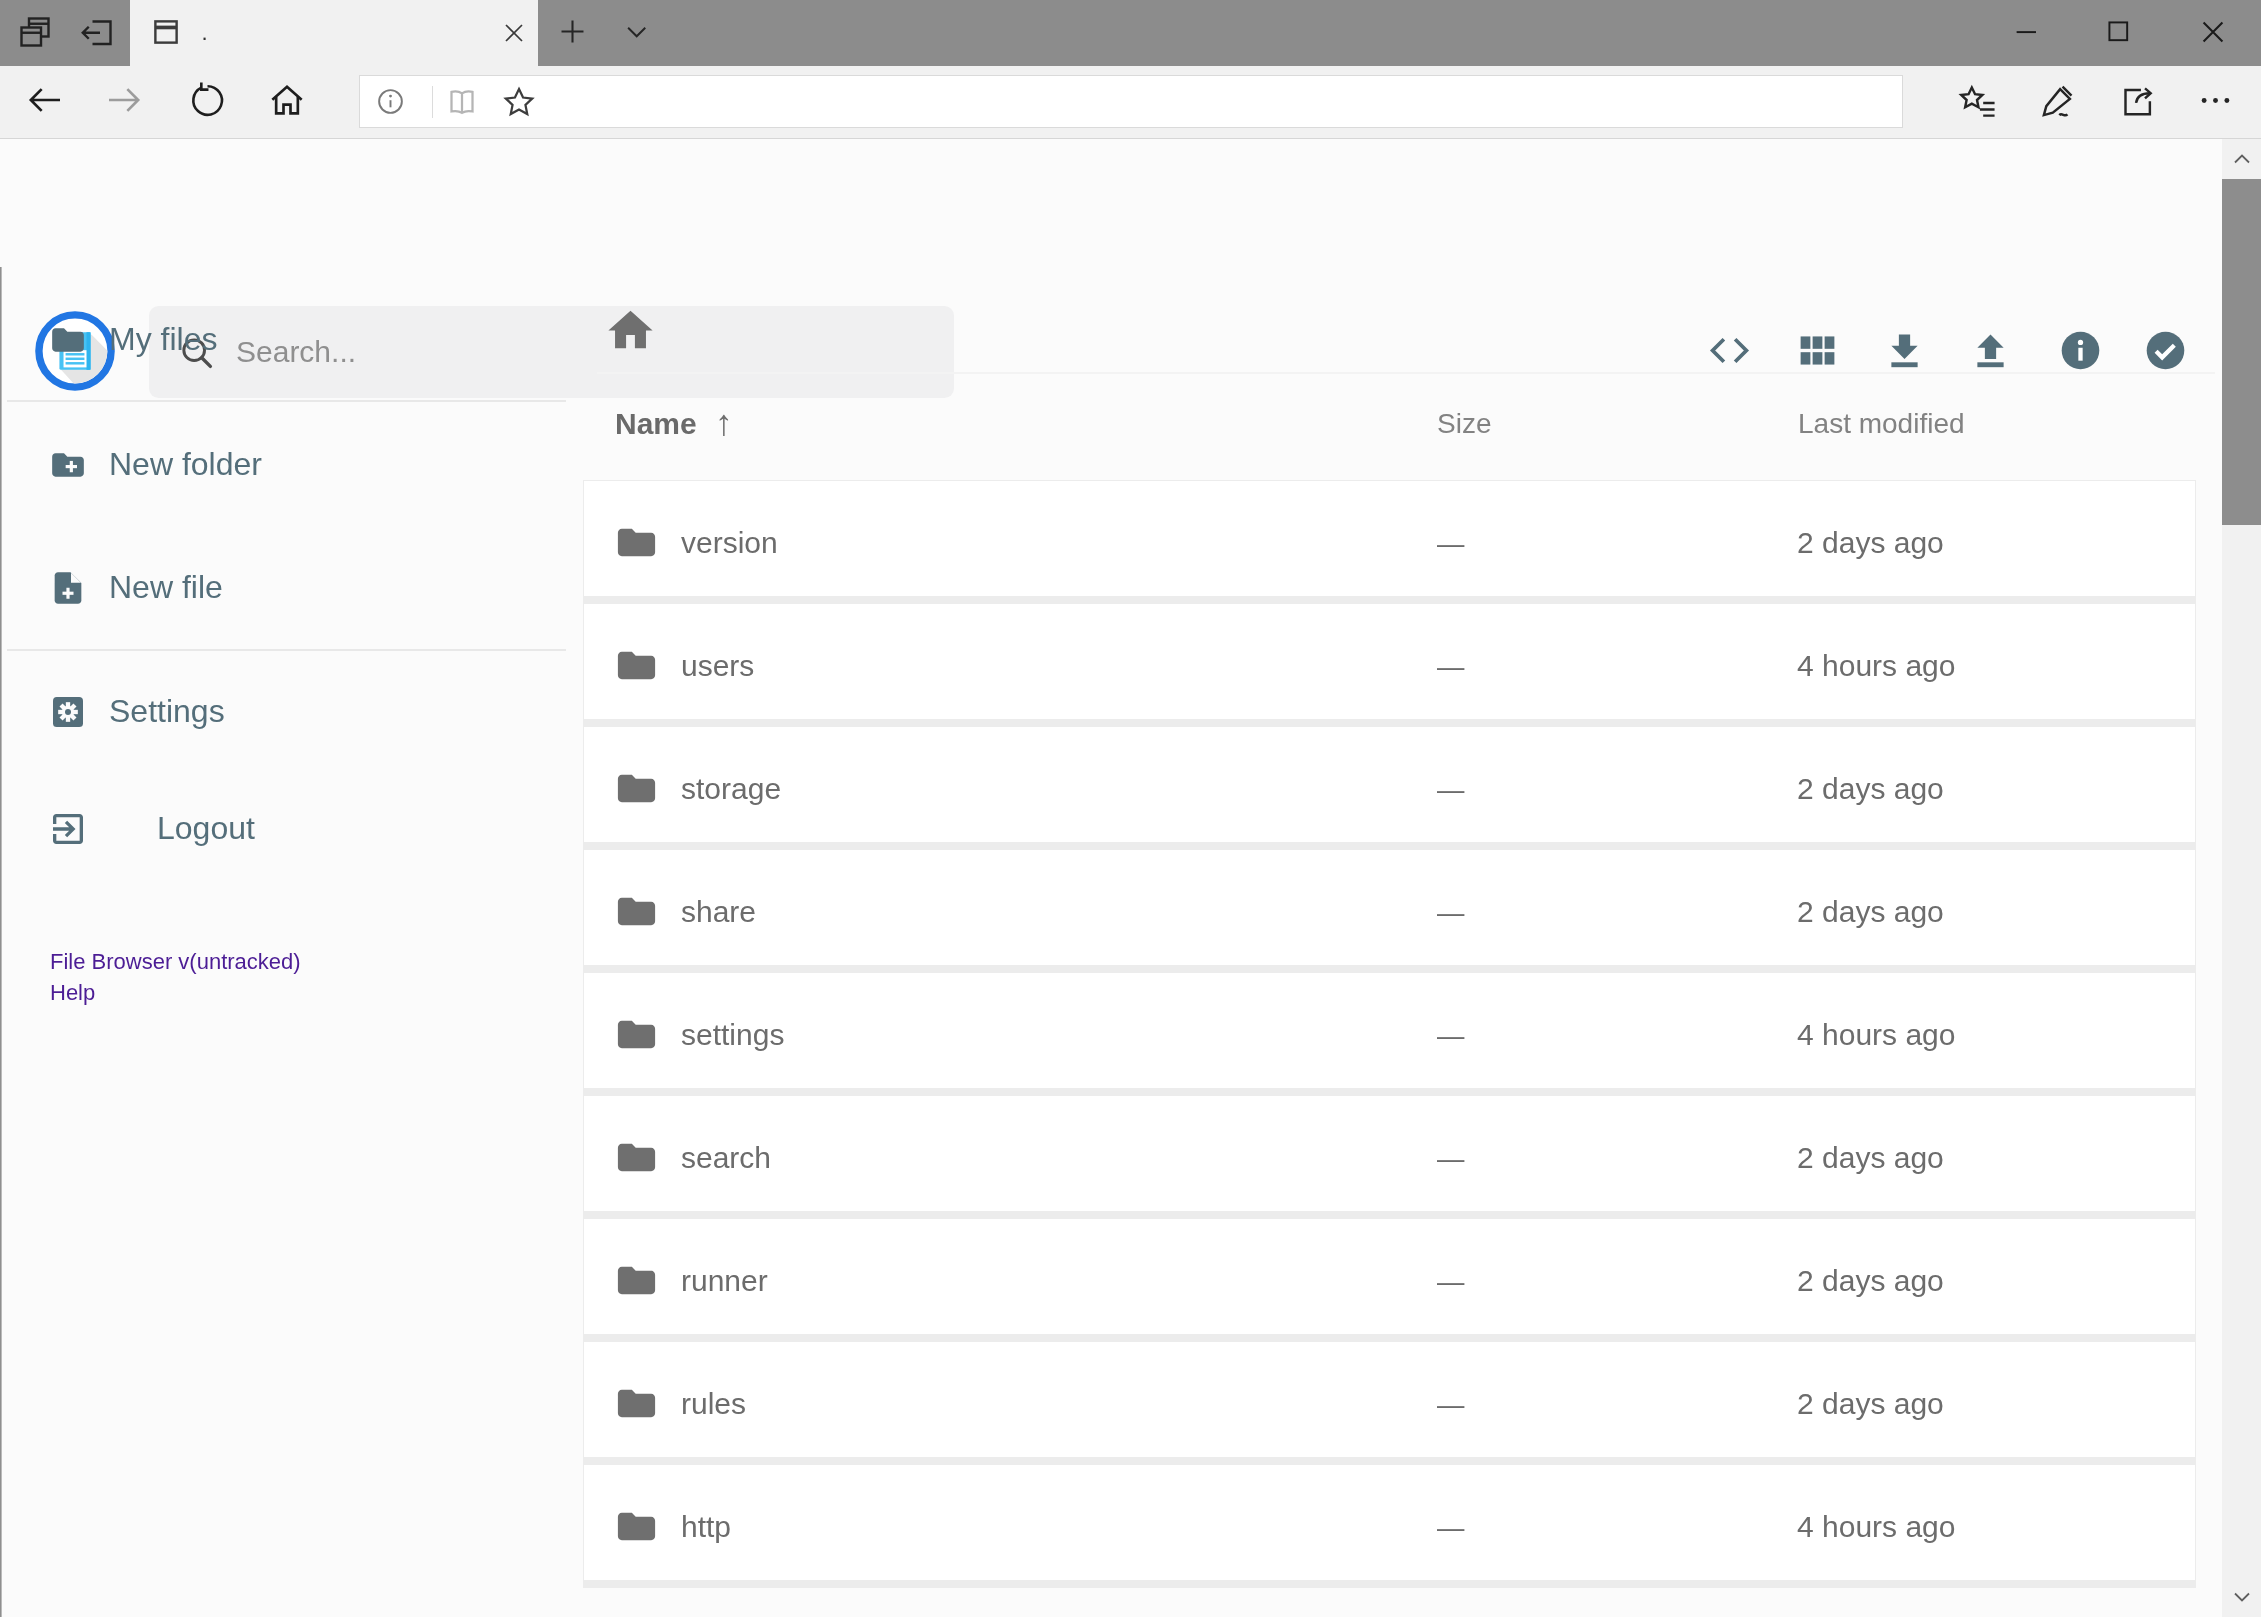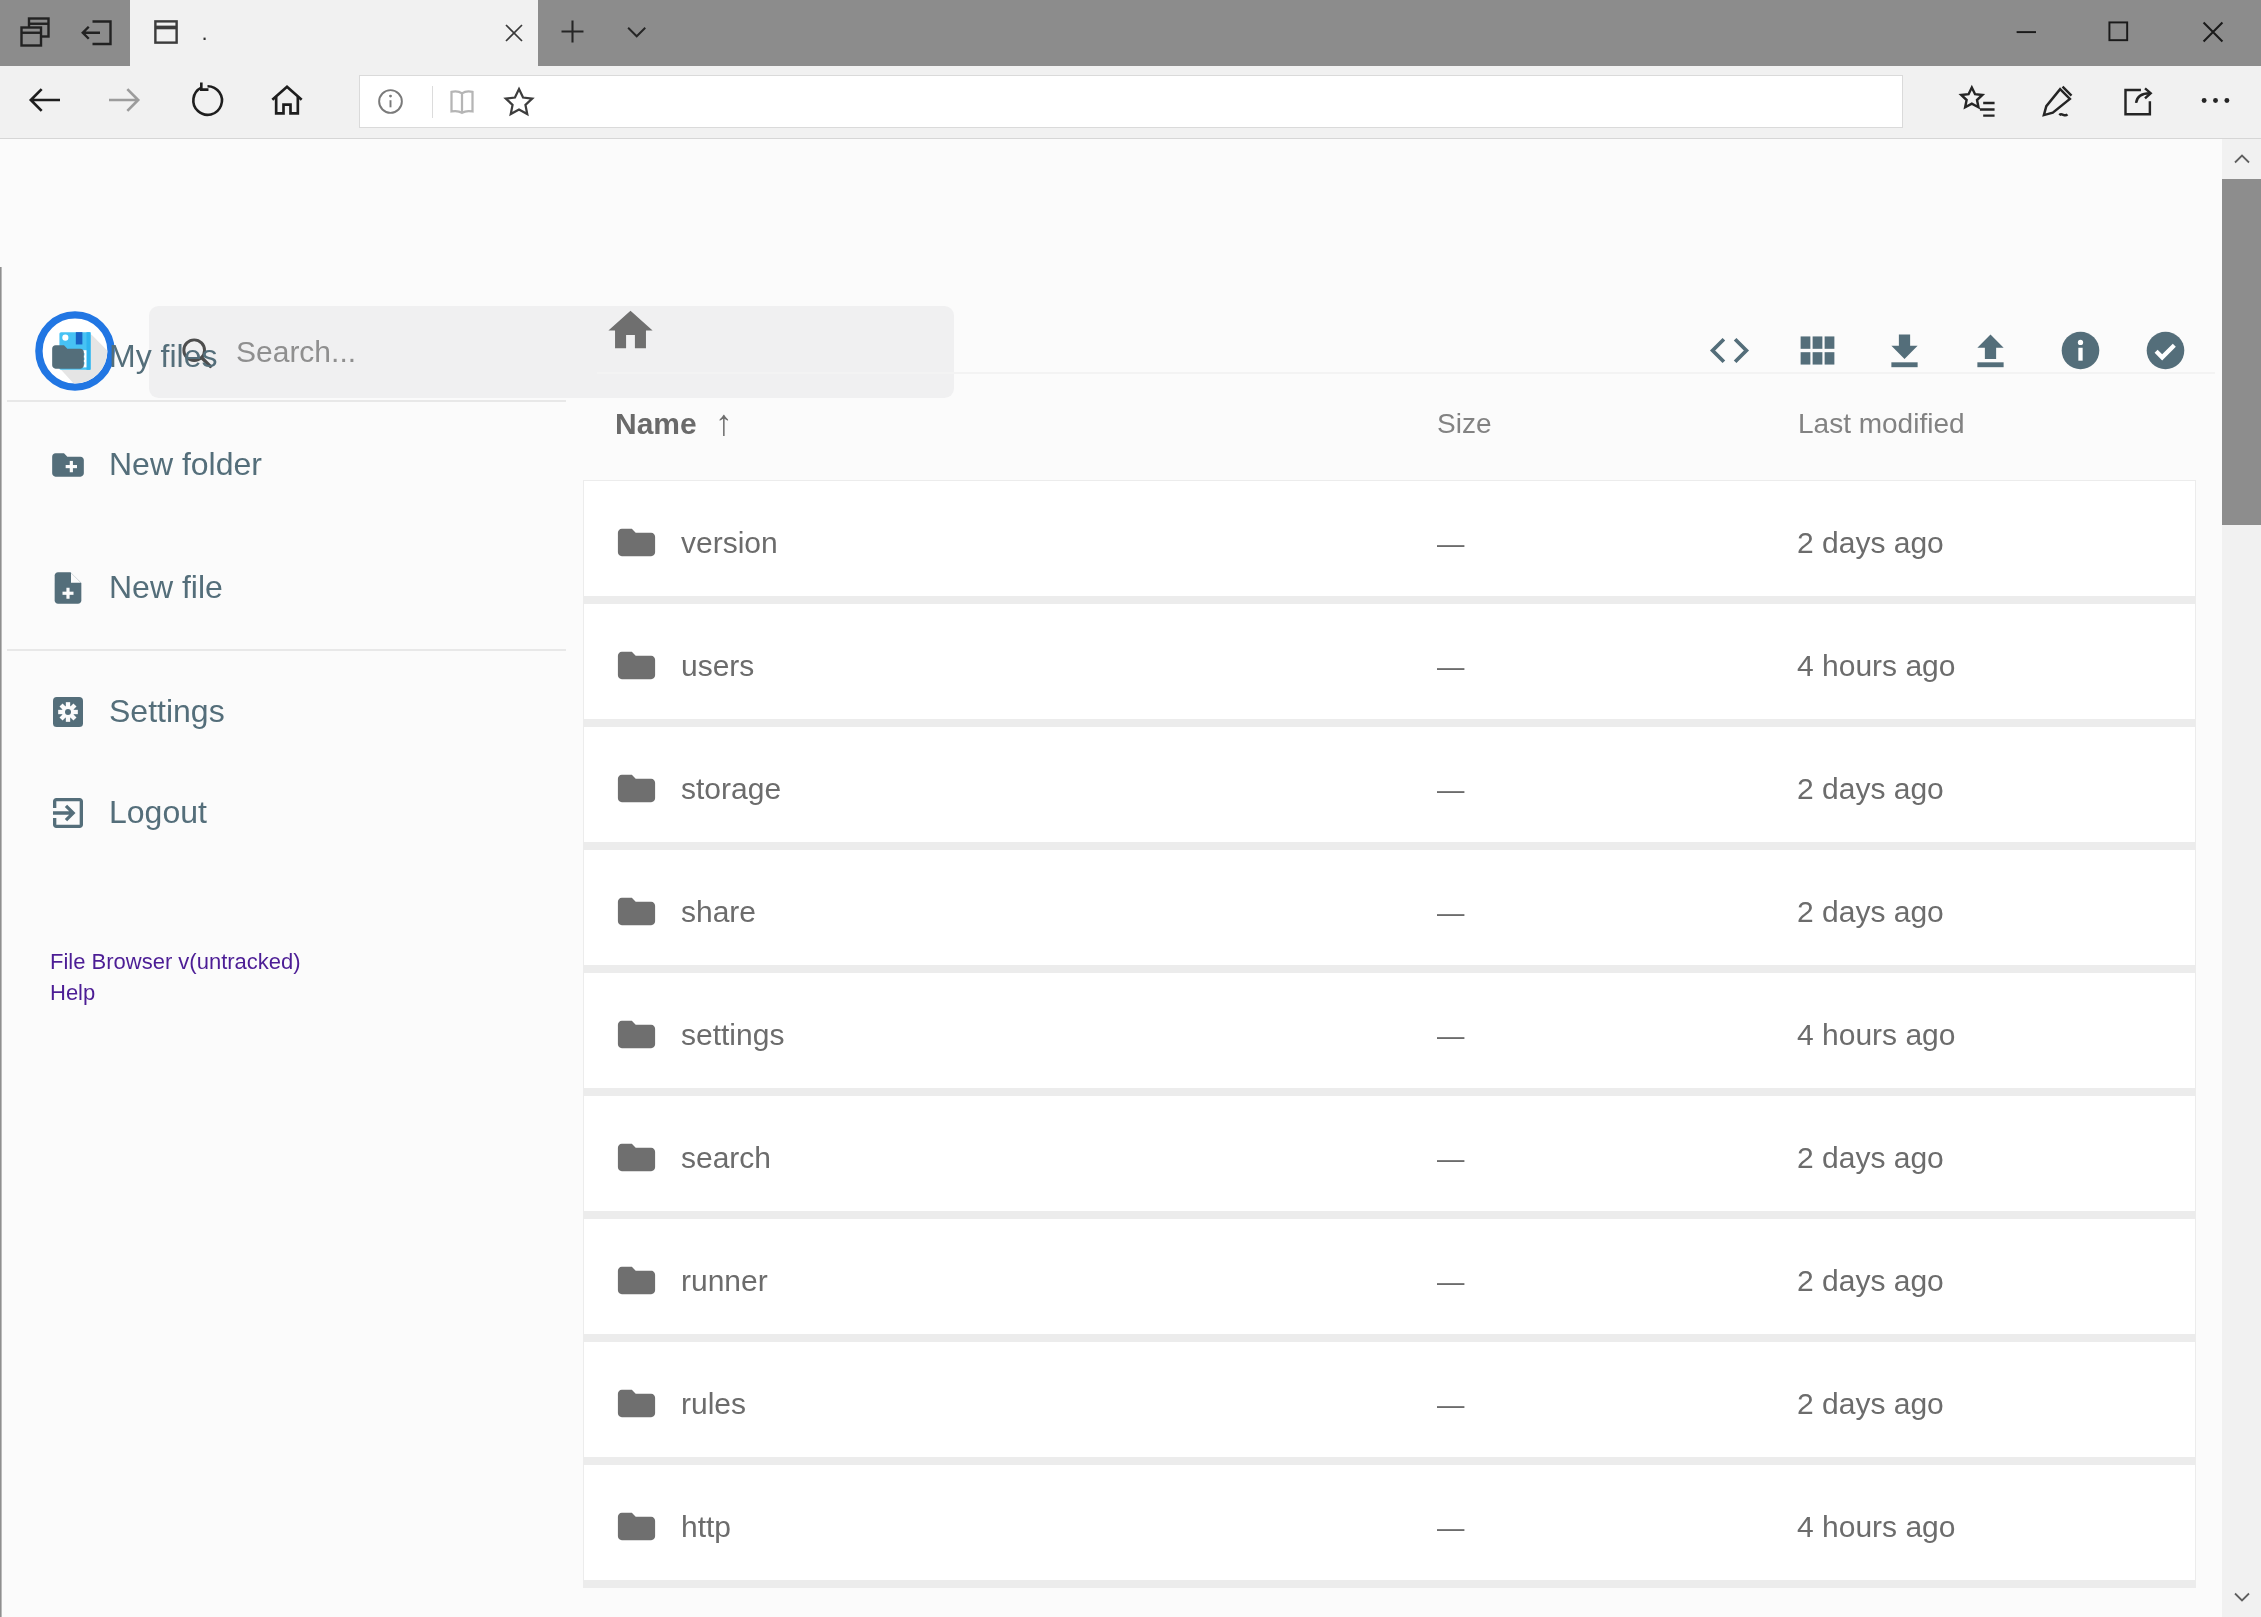--- a/index.html
+++ b/index.html
@@ -342,21 +342,21 @@
       <span>
         <svg width="47" height="47" viewBox="0 0 24 24">
             <circle cx="12" cy="12" r="9.6" fill="#546e7a"></circle>
           <path d="M7.2 12.4l3.1 3.1 6.2-6.2" stroke="#fff" stroke-width="2.2" fill="none"></path>
           </svg>
       </span>
     </div>
   </div>
 
   <div>
-    <div class="side-item" style="top:324px;text-align:right;">
+    <div class="side-item" style="top:307px;text-align:right;">
       <svg width="40" height="40" viewBox="0 0 24 24">
         <path d="M9.6 5H4.5c-1.1 0-2 .9-2 2v10c0 1.1.9 2 2 2h15c1.1 0 2-.9 2-2V9c0-1.1-.9-2-2-2h-7.9l-2-2z" fill="#546e7a"></path>
         </svg>
       <span>My files</span>
     </div>
     <div class="side-divider" style="top:400px;"></div>
 
     <div class="side-item" style="top:432px;">
       <svg width="40" height="40" viewBox="0 0 24 24">
         <path d="M9.6 5H4.5c-1.1 0-2 .9-2 2v10c0 1.1.9 2 2 2h15c1.1 0 2-.9 2-2V9c0-1.1-.9-2-2-2h-7.9l-2-2z" fill="#546e7a"></path>
@@ -389,21 +389,21 @@
           <rect x="10.7" y="6.1" width="2.6" height="11.8" transform="rotate(45 12 12)"></rect>
           <rect x="10.7" y="6.1" width="2.6" height="11.8" transform="rotate(90 12 12)"></rect>
           <rect x="10.7" y="6.1" width="2.6" height="11.8" transform="rotate(135 12 12)"></rect>
           <circle cx="12" cy="12" r="3.7"></circle>
           </g>
         <circle cx="12" cy="12" r="1.8" fill="#546e7a"></circle>
         </svg>
       <span>Settings</span>
     </div>
 
-    <div class="side-item" style="top:780px;">
+    <div class="side-item" style="top:796px;gap:48px;">
       <svg width="40" height="40" viewBox="0 0 24 24">
         <path d="M10.09 15.59L11.5 17l5-5-5-5-1.41 1.41L12.67 11H3v2h9.67l-2.58 2.59zM19 3H5c-1.11 0-2 .9-2 2v4h2V5h14v14H5v-4H3v4c0 1.1.89 2 2 2h14c1.1 0 2-.9 2-2V5c0-1.1-.9-2-2-2z" fill="#546e7a"></path>
         </svg>
       <span>Logout</span>
     </div>
 
     <div class="side-footer">
       <span>File Browser v(untracked)</span>
       <span class="help">Help</span>
     </div>

